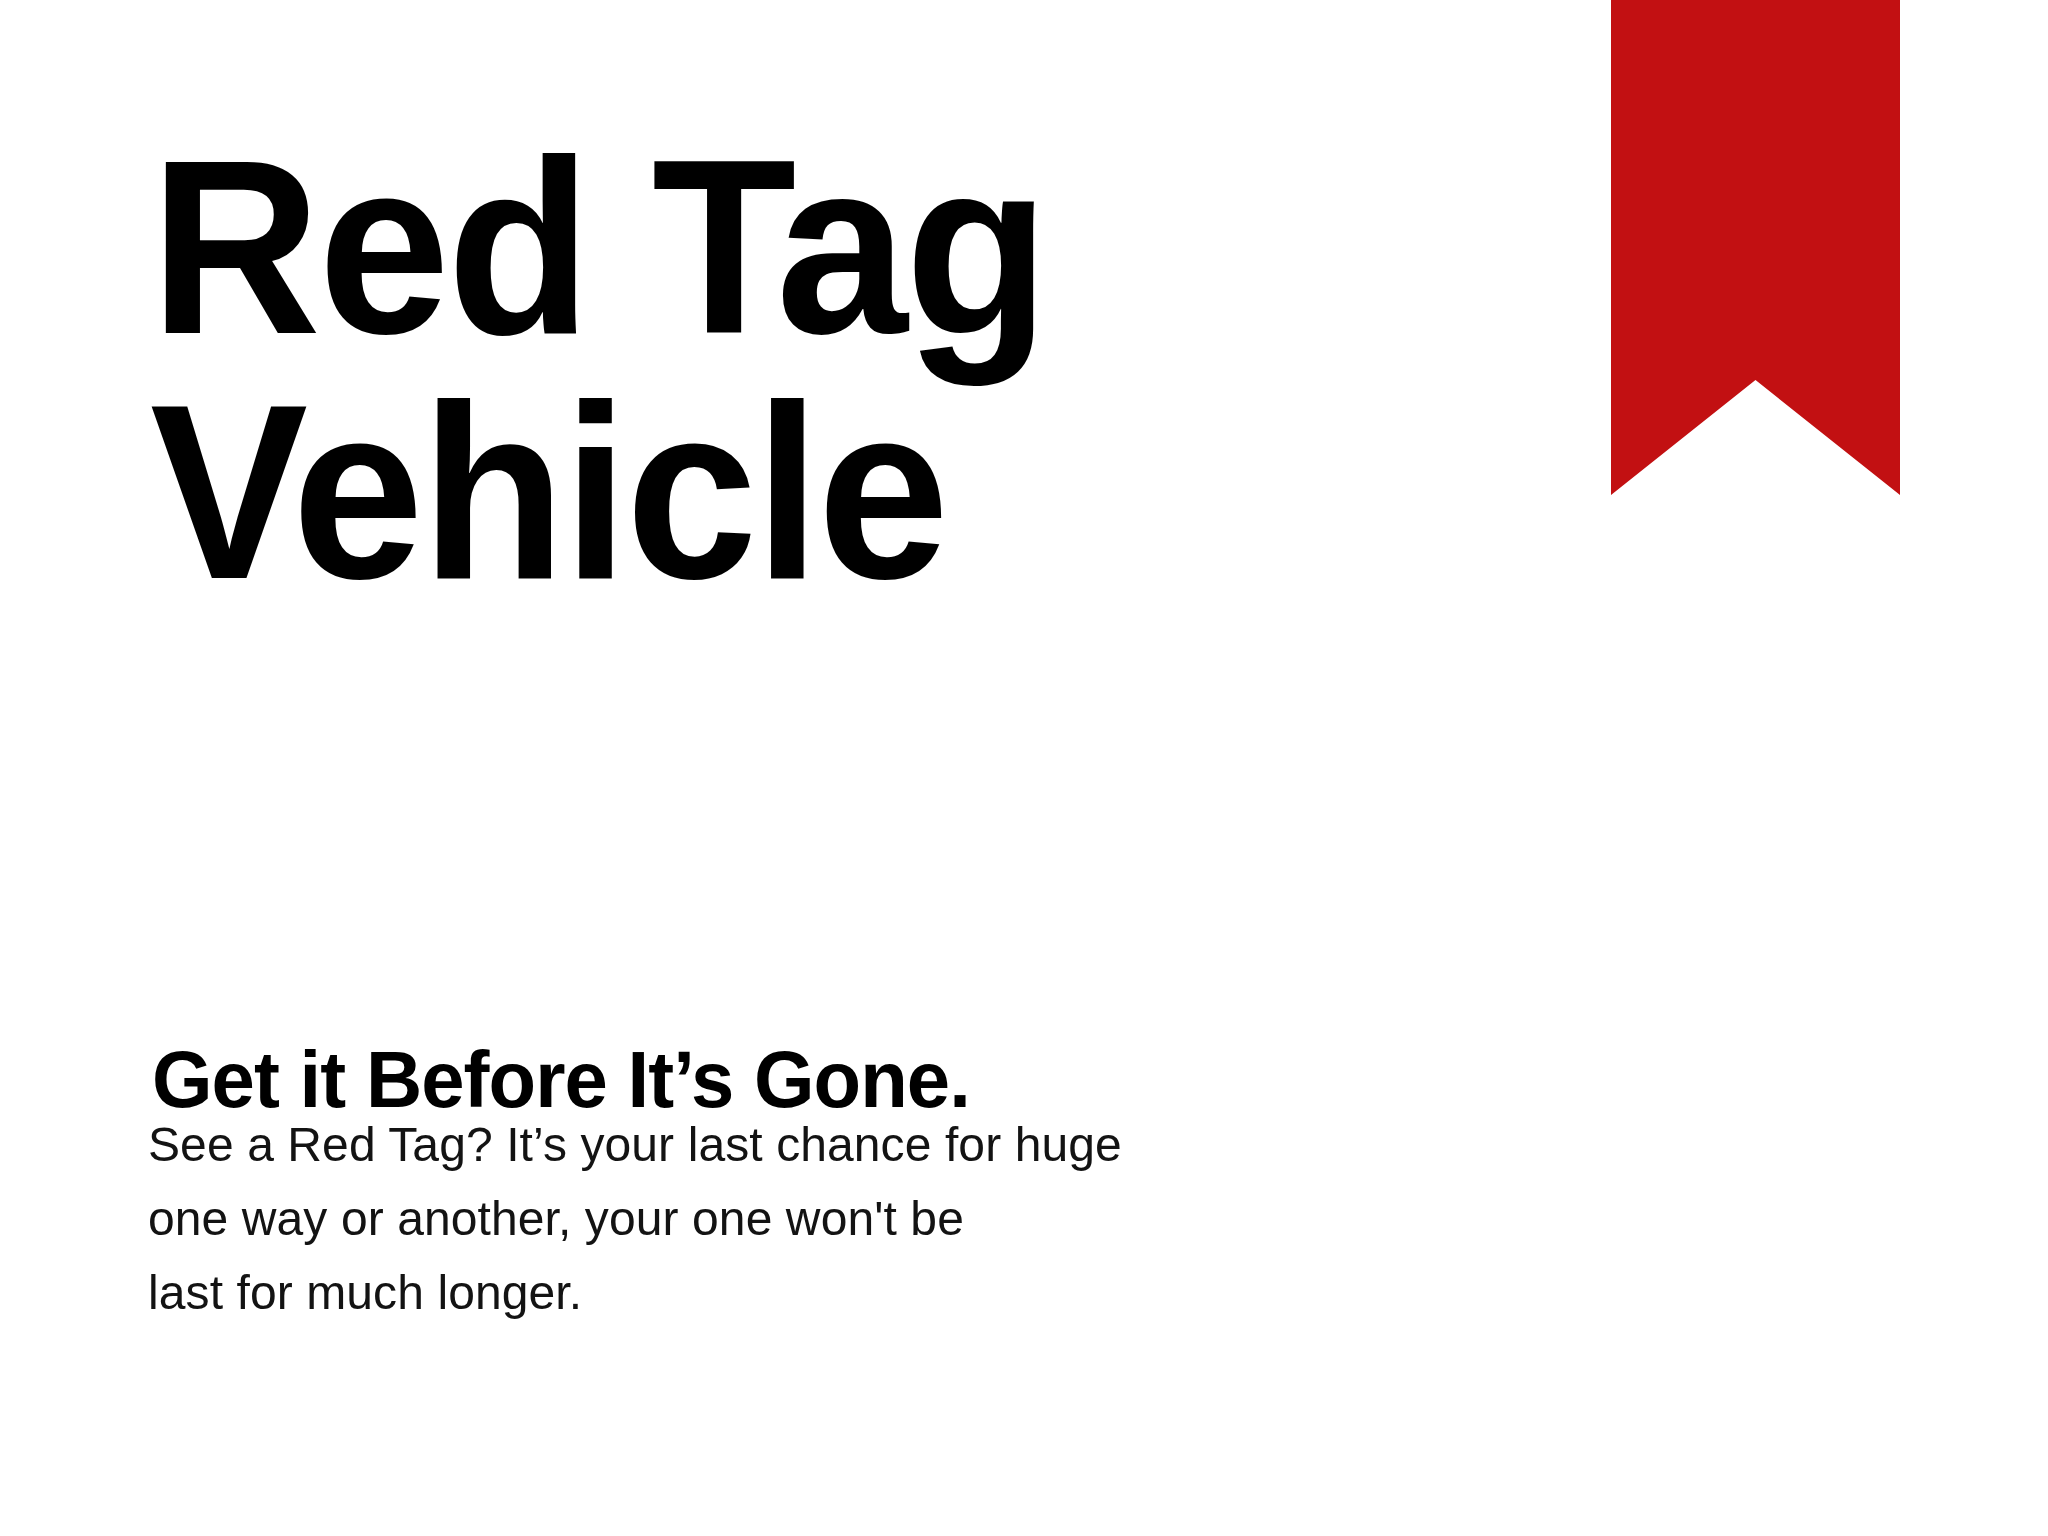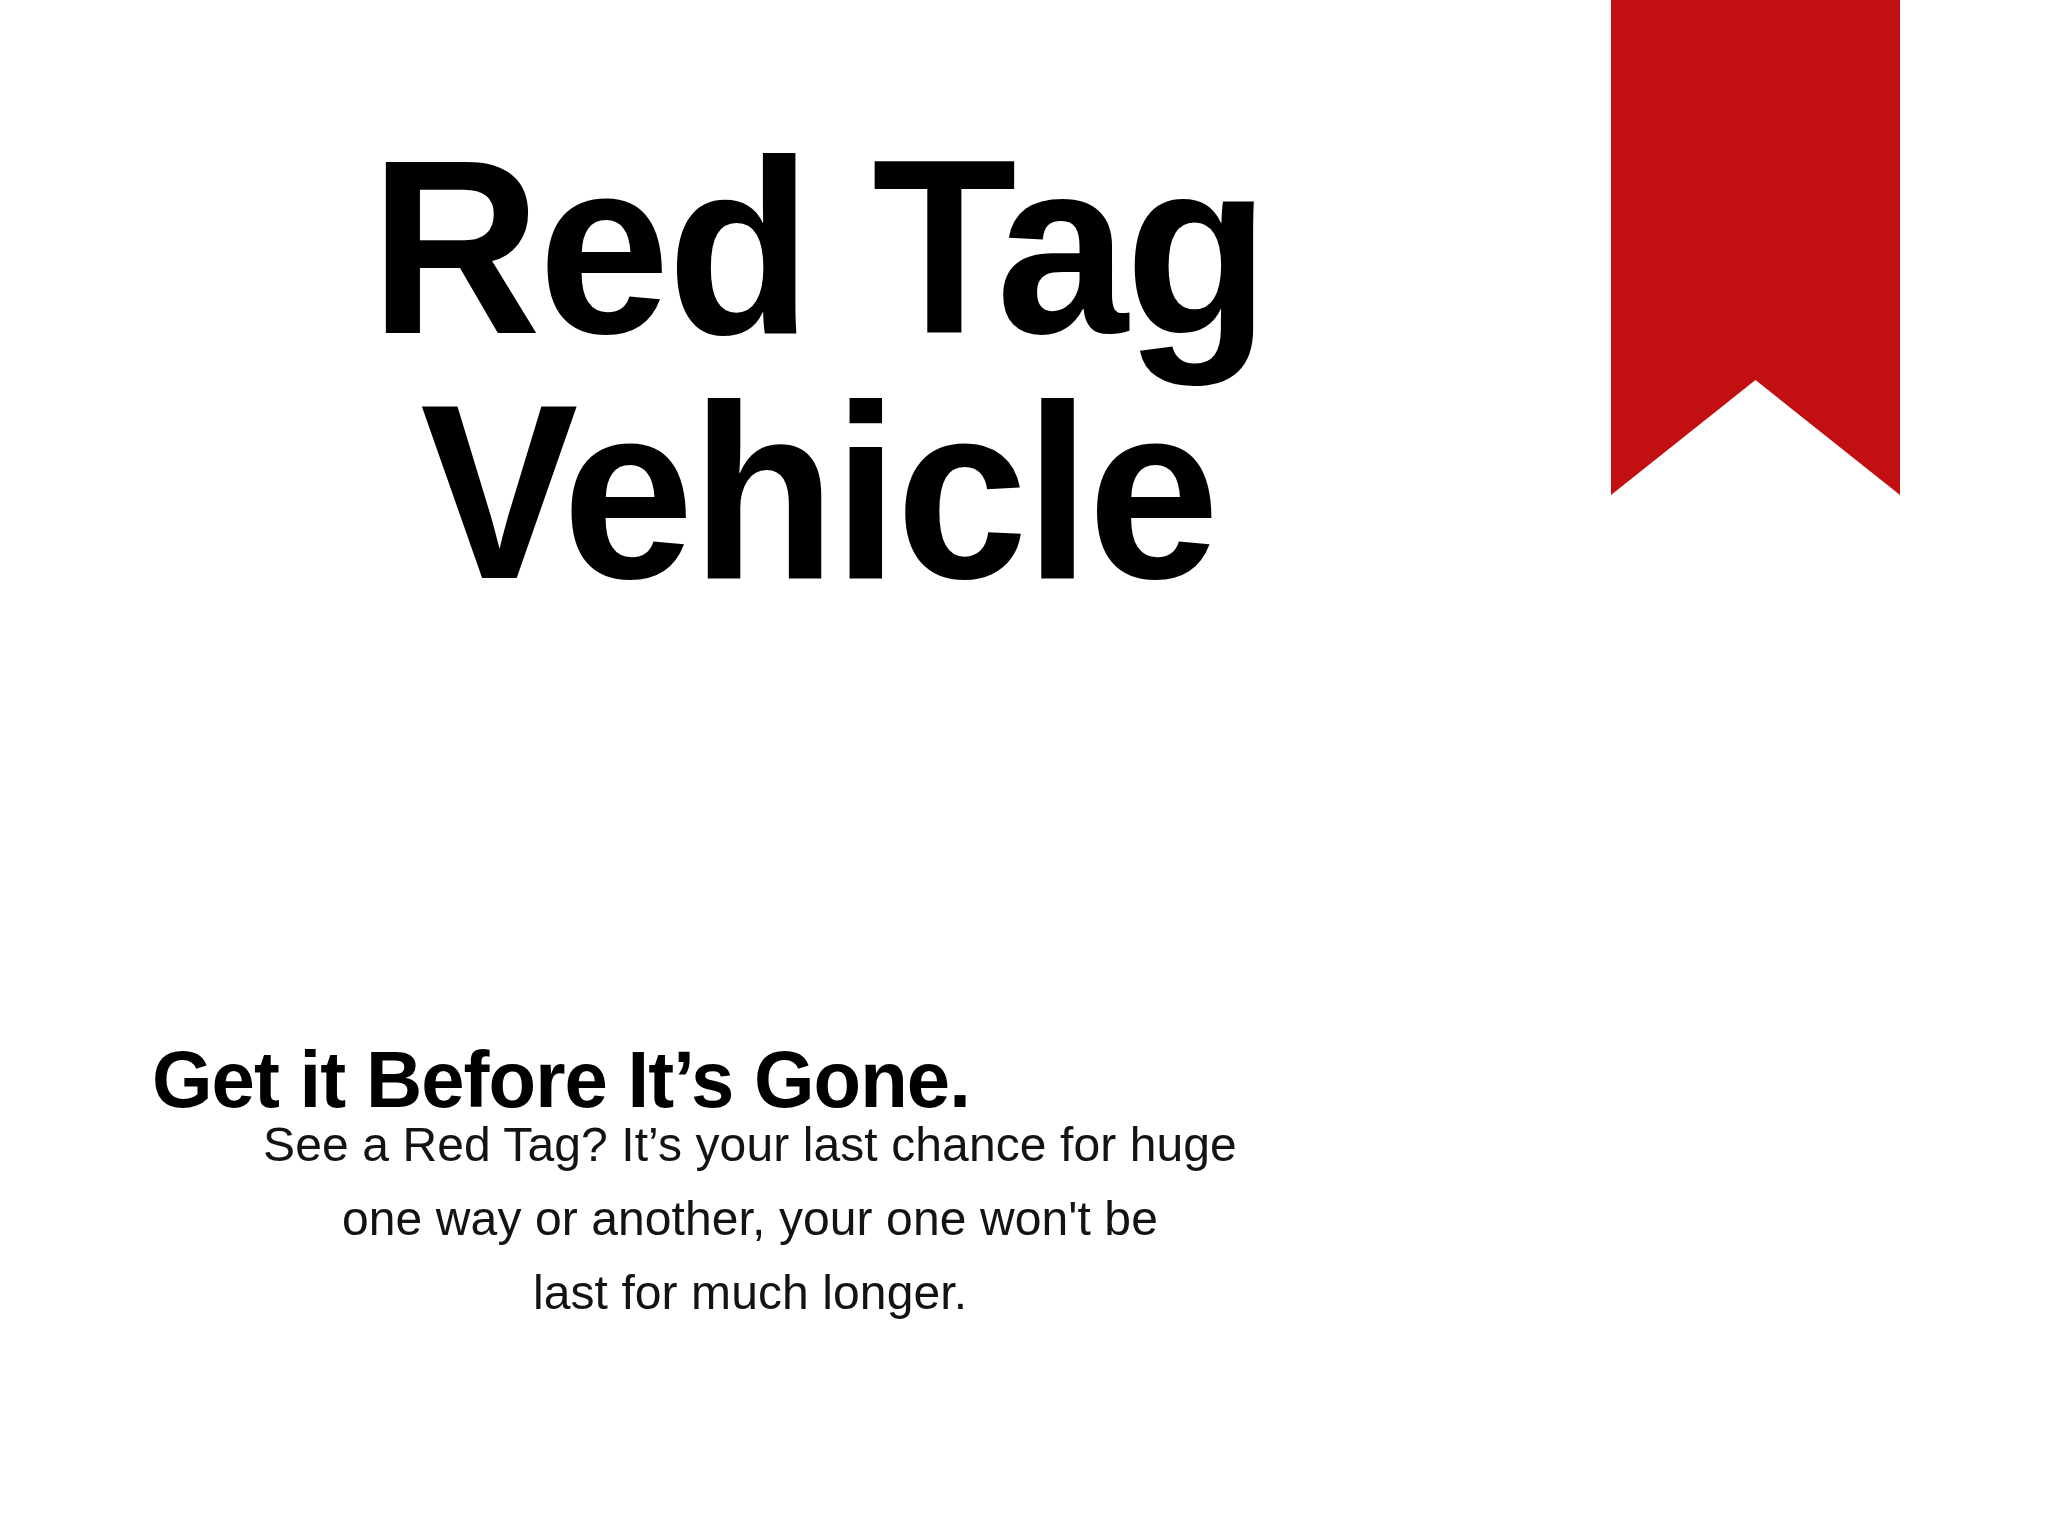--- a/index.html
+++ b/index.html
@@ -7,21 +7,20 @@
     padding: 0;
     background: #ffffff;
   }
   #canvas {
     position: relative;
     width: 2048px;
     height: 1536px;
     background: #ffffff;
     overflow: hidden;
     font-family: "Liberation Sans", "DejaVu Sans", sans-serif;
-    text-align: center;
     -webkit-font-smoothing: antialiased;
   }
 
   
   #ribbon {
     position: absolute;
     left: 1611px;
     top: -4px;
     width: 289px;
     height: 499px;
@@ -58,21 +57,21 @@
     color: #000000;
     white-space: nowrap;
     line-height: 1.06;
     transform: scaleX(0.985);
     transform-origin: left center;
   }
 
   
   #body-copy {
     position: absolute;
-    left: 160px;
+    left: 148px;
     top: 1108px;
     width: 1180px;
   }
   #body-copy .body-line {
     display: block;
     font-size: 48px;
     line-height: 74px;
     font-weight: 400;
     color: #131313;
     letter-spacing: 0.002em;

